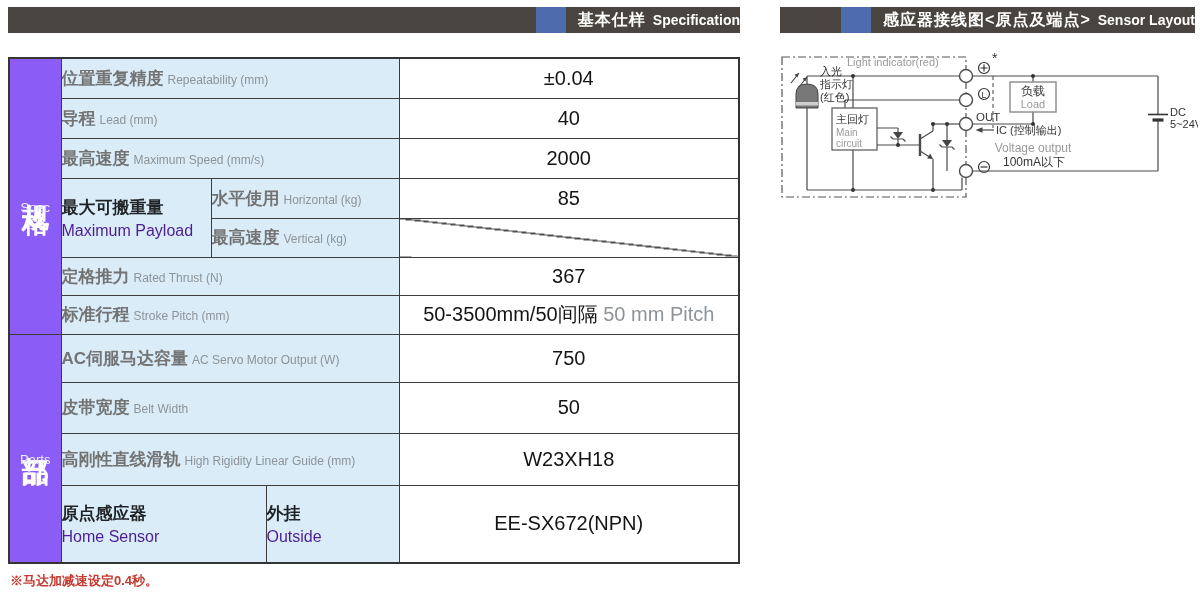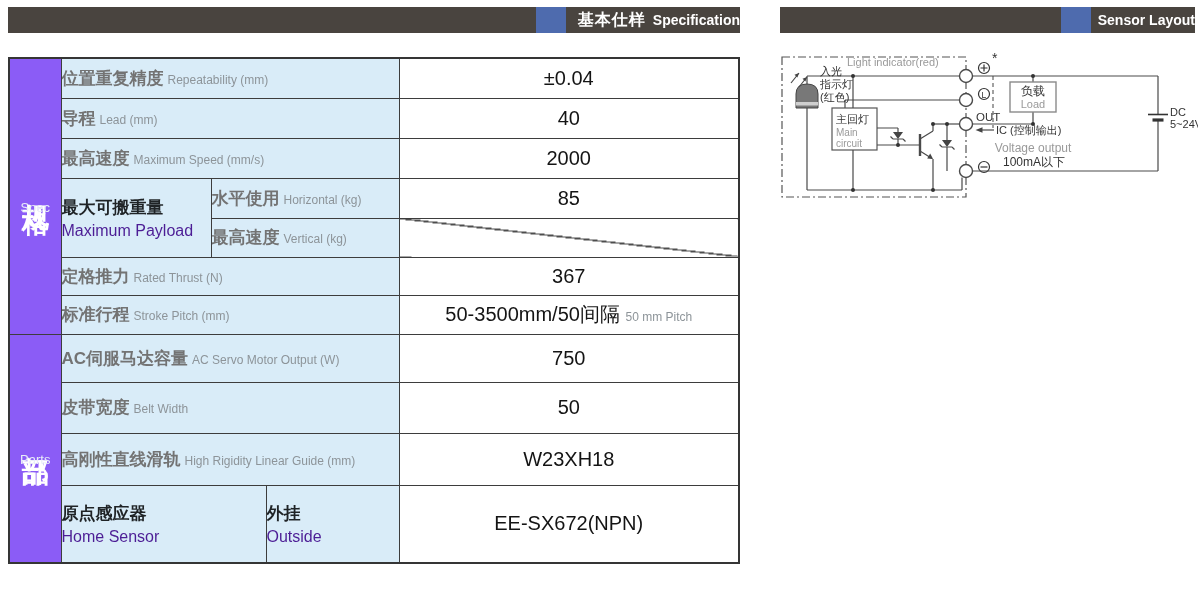--- a/index.html
+++ b/index.html
@@ -26,21 +26,21 @@
   .side-en { display:block; font-size:13px; margin-top:4px; color:#e8edf8; }
 
   td.lbl { background:#d9ecf8; vertical-align:middle; padding-left:11px; }
   .zh  { font-size:17px; font-weight:bold; color:#737373; }
   .en  { font-size:12px; color:#8d9499; margin-left:4px; font-weight:normal; }
   .en-line { display:block; font-size:16px; color:#4c1d95; margin-top:3px; }
   .zh-line { display:block; font-size:17px; font-weight:bold; color:#1f2326; }
 
   td.val { background:#ffffff; text-align:center; vertical-align:middle;
            font-size:20px; color:#141414; }
-  td.val .suffix { font-size:12px; color:#8d9499; }
+  td.val .suffix { font-size:20px; color:#8d9499; }
   td.diag { background:
     linear-gradient(to top right,
       #ffffff calc(50% - 0.8px), #4d4d4d calc(50% - 0.8px),
       #4d4d4d calc(50% + 0.8px), #ffffff calc(50% + 0.8px)); }
 
   
   #footnote { position:absolute; left:10px; top:572px; }
   #footnote .fn-zh { font-size:13px; font-weight:bold; color:#c23a30; }
   #footnote .fn-en { font-size:11px; color:#9a9a9a; margin:4px 0 0 18px; }
 
@@ -59,20 +59,21 @@
 </head>
 <body>
 
 <div class="hdr" id="hdr-left">
   <div class="sq"></div>
   <span class="t-zh">基本仕样</span>
   <span class="t-en">Specification</span>
 </div>
 <div class="hdr" id="hdr-right">
   <div class="sq"></div>
+  <span class="t-zh">感应器接线图&lt;原点及端点&gt;</span>
   <span class="t-en">Sensor Layout</span>
 </div>
 
 <table id="spec">
   <colgroup>
       <col style="width:52px">
       <col style="width:150px">
       <col style="width:55px">
       <col style="width:133px">
       <col style="width:340px">
@@ -172,20 +173,21 @@
     <td class="lbl">
       <span class="zh-line">外挂</span>
       <span class="en-line">Outside</span>
     </td>
     <td class="val">EE-SX672(NPN)</td>
   </tr>
 </tbody>
   </table>
 
 <div id="footnote">
+  <div class="fn-zh">※马达加减速设定0.4秒。</div>
 </div>
 
 <svg id="diagram" width="420" height="158" viewBox="0 0 420 158">
 
   <rect class="dashdot" x="4" y="9" width="184" height="140"></rect>
 
   <path class="wire" d="M29,28 H181.5"></path>
   <path class="wire" d="M67,52 H181.5 M67,52 V60"></path>
   <path class="wire" d="M155,76 H181.5"></path>
   <path class="wire" d="M29,142 H184 M184,142 V129.5"></path>

